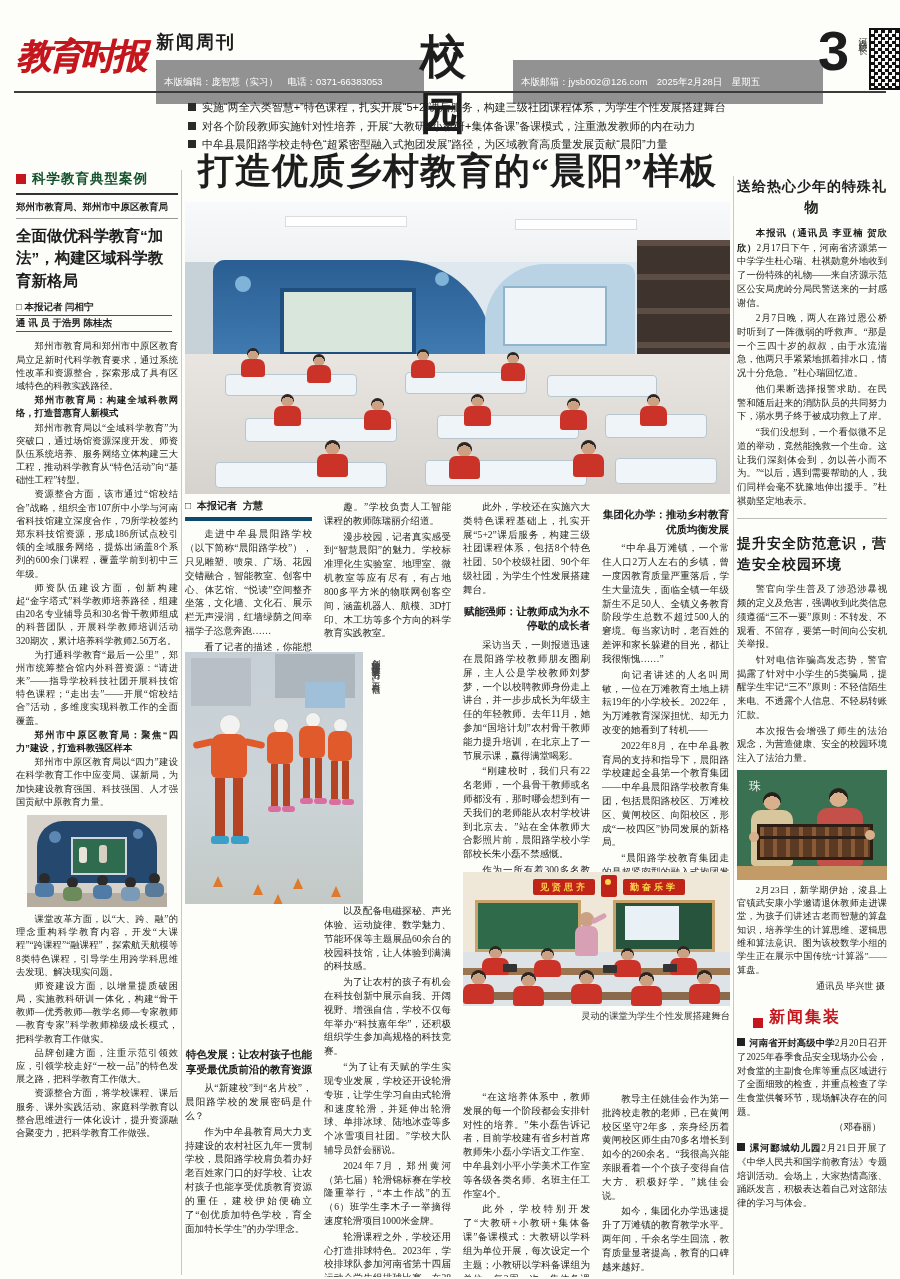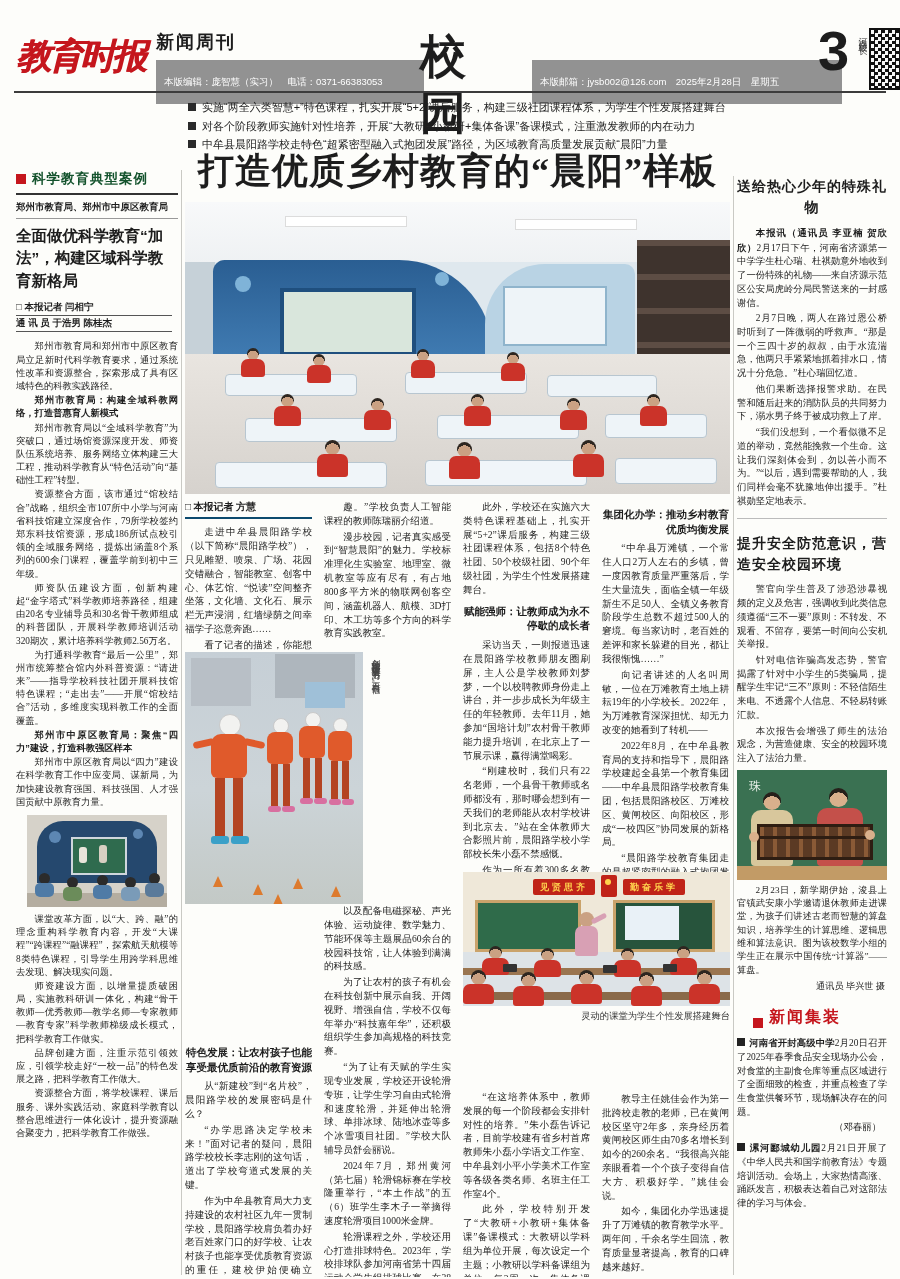--- a/index.html
+++ b/index.html
@@ -9,21 +9,21 @@
   .sans{font-family:"Liberation Sans","DejaVu Sans",sans-serif;}
 
   
   .masthead{left:16px;top:30px;width:140px;height:54px;font-weight:700;font-style:italic;
             font-size:35px;letter-spacing:-3px;color:#c5161d;line-height:54px;white-space:nowrap;
             text-shadow:1px 0 #c5161d;}
   .weekly{left:156px;top:30px;font-size:18px;font-weight:700;letter-spacing:2px;}
   .graybar{height:20px;background:#929292;color:#fff;font-size:9.5px;line-height:20px;
            padding:12px 8px;white-space:nowrap;overflow:hidden;}
   .bar1{left:156px;top:60px;width:252px;}
-  .bar2{left:532px;top:60px;width:294px;}
+  .bar2{left:513px;top:60px;width:294px;}
   .section-big{left:420px;top:28px;width:86px;font-size:46px;font-weight:900;letter-spacing:2px;line-height:56px;}
   .pagenum{left:818px;top:18px;font-size:56px;font-weight:700;line-height:66px;}
   .edition-v{left:856px;top:30px;writing-mode:vertical-rl;font-size:9px;letter-spacing:3px;color:#333;height:58px;}
   .qr{left:869px;top:28px;width:28px;height:58px;border:2px solid #111;
       background-image:repeating-conic-gradient(#111 0% 25%,#f7f7f7 0% 50%);background-size:7px 7px;}
   .hrule{left:14px;top:91px;width:872px;height:2px;background:#3c3c3c;}
 
   
   .bullets{left:188px;top:99px;width:545px;}
   .bullets .brow{display:flex;align-items:flex-start;margin-bottom:2px;}
@@ -61,22 +61,22 @@
   .body-s{font-size:9.3px;line-height:1.42;text-align:justify;}
   .body-s p{margin:0 0 1px;text-indent:2em;}
   .body-s p.pbold{font-weight:700;font-family:"Liberation Sans","DejaVu Sans",sans-serif;}
 
   
   .mcols{left:185px;top:500px;width:545px;height:777px;display:flex;gap:12px;z-index:1;}
   .mcol{width:127px;flex:none;overflow:hidden;font-size:9.6px;line-height:1.44;text-align:justify;position:relative;}
   .mcol p{margin:0 0 2px;text-indent:2em;}
   .mcol p.pbold{font-weight:700;text-indent:0;text-align:right;margin:7px 0 5px;font-size:10.5px;line-height:1.4;
                 font-family:"Liberation Sans","DejaVu Sans",sans-serif;}
-  .mbyline{font-weight:700;font-size:10px;border-bottom:2px solid #0c4a6e;padding-bottom:3px;margin-bottom:6px;
-           font-family:Liberation Serif, serif;}
+  .mbyline{font-weight:700;font-size:10px;border-bottom:4px solid #0c4a6e;padding-bottom:3px;margin-bottom:6px;
+           font-family:Liberation Mono, monospace;}
   .spacer{width:100%;}
 
   
   .rcol{left:737px;top:176px;width:150px;height:1078px;overflow:hidden;}
   .rtitle{font-size:14px;font-weight:700;line-height:1.5;text-align:center;margin-bottom:8px;letter-spacing:1px;}
   .rtitle2{font-size:14px;font-weight:700;line-height:1.5;margin:14px 0 8px;letter-spacing:1px;}
   .body-r{font-size:9.4px;line-height:1.46;text-align:justify;}
   .body-r p{margin:0 0 2px;text-indent:2em;}
   .lead{font-weight:700;font-family:"Liberation Sans","DejaVu Sans",sans-serif;}
   .sig{text-align:right;font-size:9.4px;margin:1px 6px 6px 0;}
@@ -235,21 +235,20 @@
           <p>走进中牟县晨阳路学校（以下简称“晨阳路学校”），只见雕塑、喷泉、广场、花园交错融合，智能教室、创客中心、体艺馆、“悦读”空间整齐坐落，文化墙、文化石、展示栏无声浸润，红墙绿荫之间幸福学子恣意奔跑……</p>
           <p>看了记者的描述，你能想象这是一所建校仅有8年多的农村学校吗？</p>
           <p>相信很多人的答案是否定的，而这就是晨阳教育人建校之初发自内心的期待和目标——颠覆打破人们对乡村学校“校园破烂、墙面斑驳、一支粉笔、一块黑板”的传统印象。</p>
         </div>
       <div class="spacer" style="height:258px;"></div>
       <div>
           <p class="pbold">特色发展：让农村孩子也能享受最优质前沿的教育资源</p>
         </div>
       <div>
           <p>从“新建校”到“名片校”，晨阳路学校的发展密码是什么？</p>
-          <p>“办学思路决定学校未来！”面对记者的疑问，晨阳路学校校长李志刚的这句话，道出了学校弯道式发展的关键。</p>
           <p>作为中牟县教育局大力支持建设的农村社区九年一贯制学校，晨阳路学校肩负着办好老百姓家门口的好学校、让农村孩子也能享受优质教育资源的重任，建校伊始便确立了“创优质加特色学校，育全面加特长学生”的办学理念。</p>
         </div>
     </div>
     <div class="mcol">
       <div>
           <p>趣。”学校负责人工智能课程的教师陈瑞丽介绍道。</p>
           <p>漫步校园，记者真实感受到“智慧晨阳”的魅力。学校标准理化生实验室、地理室、微机教室等应有尽有，有占地800多平方米的物联网创客空间，涵盖机器人、航模、3D打印、木工坊等多个方向的科学教育实践教室。</p>
         </div>
       <div class="spacer" style="height:262px;"></div>
       <div>

